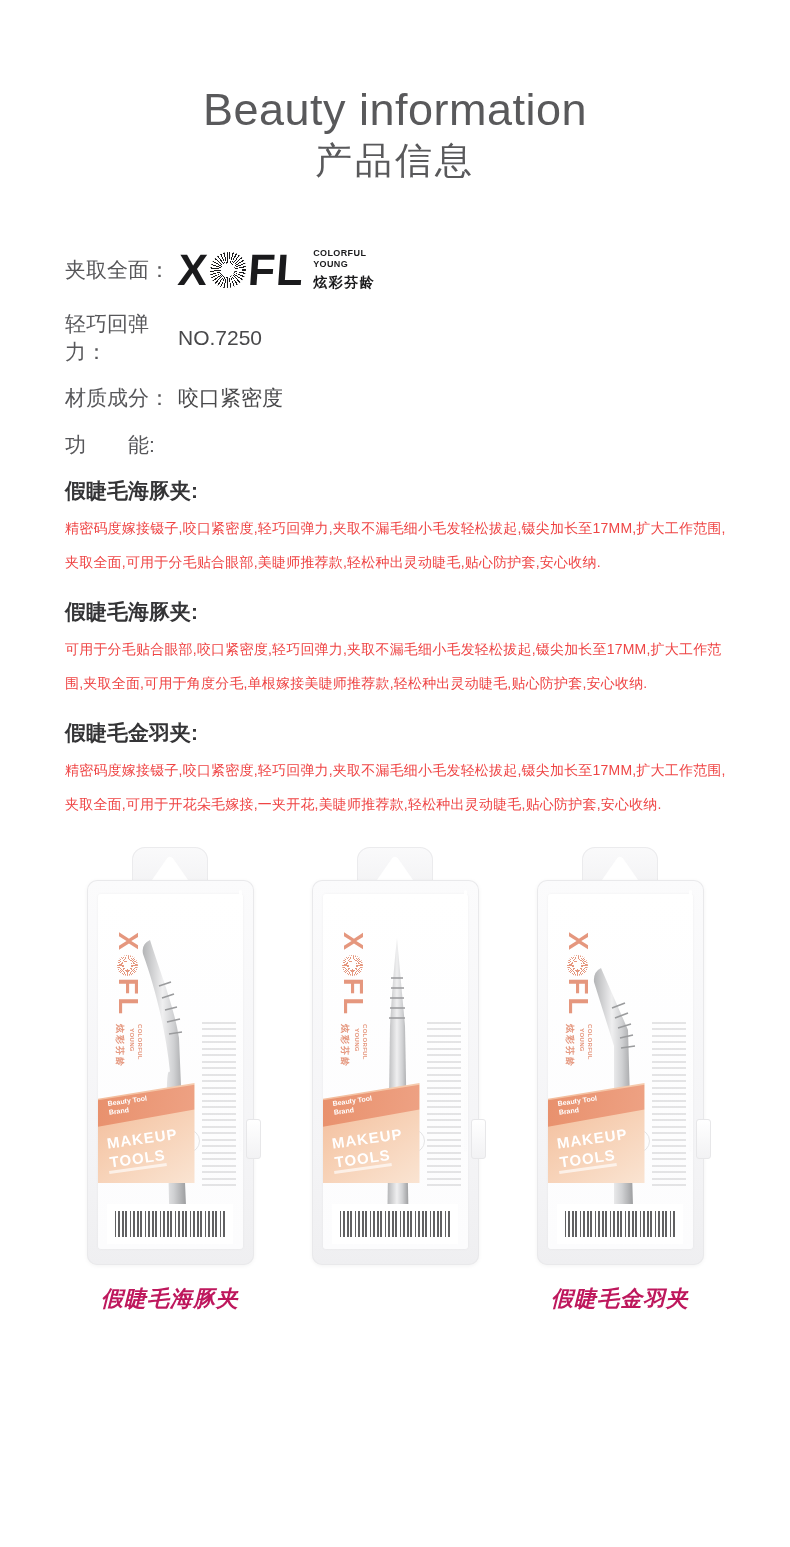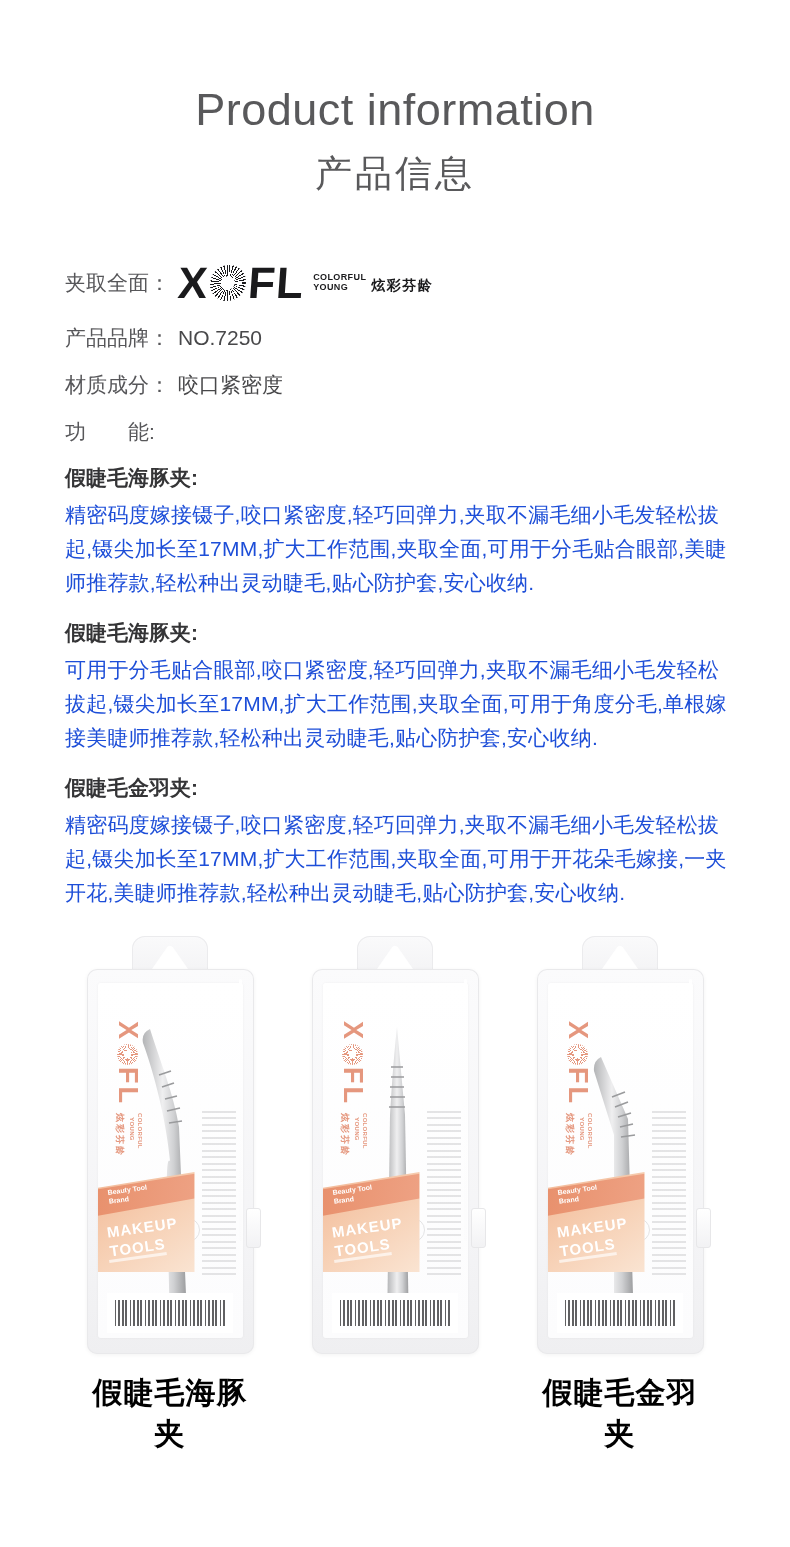--- a/index.html
+++ b/index.html
@@ -6,46 +6,46 @@
   html,body { background:#fff; }
   .page {
     position:relative; width:790px; height:1547px; margin:0 auto;
     background:#fff; overflow:hidden;
     font-family:"Liberation Sans","DejaVu Sans",sans-serif;
     color:#454547;
   }
   
   .titles { text-align:center; padding-top:84px; }
   .title-en { font-size:45px; font-weight:300; color:#59595b; letter-spacing:0.5px; }
-  .title-zh { font-size:37px; font-weight:400; color:#59595b; margin-top:13px; letter-spacing:3px; }
+  .title-zh { font-size:37px; font-weight:400; color:#59595b; letter-spacing:3px; }
 
   
   .info { margin:58px 0 0 65px; }
   .row { display:flex; align-items:center; margin-bottom:17px; font-size:21px; color:#48484a; min-height:30px; }
   .row .lbl { width:113px; flex-shrink:0; color:#57575a; }
   .brand-row { margin-bottom:14px; min-height:52px; }
 
   
   .blogo { display:flex; align-items:center; gap:9px; }
   .blogo-word { display:flex; align-items:center; font-size:44px; font-weight:800; color:#1a1a1c; letter-spacing:1px; line-height:1; transform:skewX(-4deg); }
   .sun { display:inline-block; border-radius:50%;
          background:
            radial-gradient(circle, #fff 0 26%, rgba(255,255,255,0) 27%),
            repeating-conic-gradient(currentColor 0deg 4deg, rgba(255,255,255,0) 4deg 11deg); }
   .sun-lg { width:36px; height:36px; margin:0 2px; color:#1a1a1c; }
   .sun-sm { width:21px; height:21px; margin:0 2px; color:#e5977e; }
-  .blogo-side { display:flex; flex-direction:row; color:#1a1a1c; }
+  .blogo-side { display:flex; flex-direction:column; color:#1a1a1c; }
   .blogo-sub { font-size:9px; font-weight:700; letter-spacing:0.4px; line-height:1.2; width:58px; }
   .blogo-zh { font-size:14px; font-weight:700; margin-top:5px; letter-spacing:1.5px; }
 
   
   .fn-section { margin:12px 0 0 65px; width:665px; }
   .fn-block { margin-bottom:19px; }
   .fn-head { font-size:21px; font-weight:700; color:#343436; margin-bottom:6px; }
-  .fn-body { font-size:21px; line-height:34px; color:#1d4ed8; letter-spacing:0.2px; }
+  .fn-body { font-size:14px; line-height:34px; color:#ef4444; letter-spacing:0.2px; }
 
   
   .products { display:flex; justify-content:center; gap:58px; margin-top:26px; }
   .product-col { width:167px; text-align:center; }
   .package { position:relative; width:167px; height:418px; }
   .tab { position:absolute; top:0; left:50%; transform:translateX(-50%);
          width:76px; height:55px; border-radius:13px 13px 4px 4px;
          background:linear-gradient(#fafafb,#f0f0f2);
          box-shadow:inset 0 0 0 1px #ebebed; }
   .hole-svg { position:absolute; top:9px; left:50%; transform:translateX(-50%); }
@@ -88,40 +88,40 @@
   .mlabel-line { position:absolute; bottom:13px; left:12px; width:58px; height:3px;
                  background:rgba(255,255,255,0.65); transform:rotate(-8deg); }
   .barcode-wrap { position:absolute; bottom:5px; left:50%; transform:translateX(-50%);
                   width:126px; height:40px; background:#fff;
                   display:flex; align-items:center; justify-content:center; }
   .barcode { width:110px; height:26px; opacity:0.85;
              background:repeating-linear-gradient(90deg,#454547 0 1.5px, rgba(255,255,255,0) 1.5px 3px,
                         #454547 3px 5px, rgba(255,255,255,0) 5px 7.5px); }
   .zip { position:absolute; right:-7px; bottom:106px; width:15px; height:40px;
          background:linear-gradient(#fff,#f2f2f4); border:1px solid #e7e7e9; border-radius:3px; }
-  .caption { margin-top:19px; font-size:30px; font-weight:600; color:#000000; letter-spacing:1px; }
+  .caption { margin-top:19px; font-size:22px; font-weight:600; color:#be185d; letter-spacing:1px;font-style:italic; }
 </style>
 </head>
 <body>
 
 <div class="page">
 
   <svg width="0" height="0" style="position:absolute" aria-hidden="true">
     <defs>
       <linearGradient id="met" x1="0" y1="0" x2="1" y2="0">
         <stop offset="0" stop-color="#b3b4b6"></stop>
         <stop offset="0.45" stop-color="#efeff0"></stop>
         <stop offset="0.7" stop-color="#d0d1d3"></stop>
         <stop offset="1" stop-color="#98999b"></stop>
       </linearGradient>
     </defs>
   </svg>
 
   <div class="titles">
-    <div class="title-en">Product information</div>
+    <div class="title-en">Beauty information</div>
     <div class="title-zh">产品信息</div>
   </div>
 
   <div class="info">
 
     <div class="row brand-row">
       <span class="lbl">夹取全面：</span>
       <span class="blogo">
         <span class="blogo-word">
             <span>X</span>
@@ -129,21 +129,21 @@
             <span>FL</span>
           </span>
         <span class="blogo-side">
           <span class="blogo-sub"><span>COLORFUL</span><br><span>YOUNG</span></span>
           <span class="blogo-zh">炫彩芬龄</span>
         </span>
       </span>
     </div>
 
     <div class="row">
-      <span class="lbl">产品品牌：</span>
+      <span class="lbl">轻巧回弹力：</span>
       <span class="val">NO.7250</span>
     </div>
     <div class="row">
       <span class="lbl">材质成分：</span>
       <span class="val">咬口紧密度</span>
     </div>
     <div class="row">
       <span class="lbl" style="width:auto">功　　能:</span>
       <span class="val"></span>
     </div>

